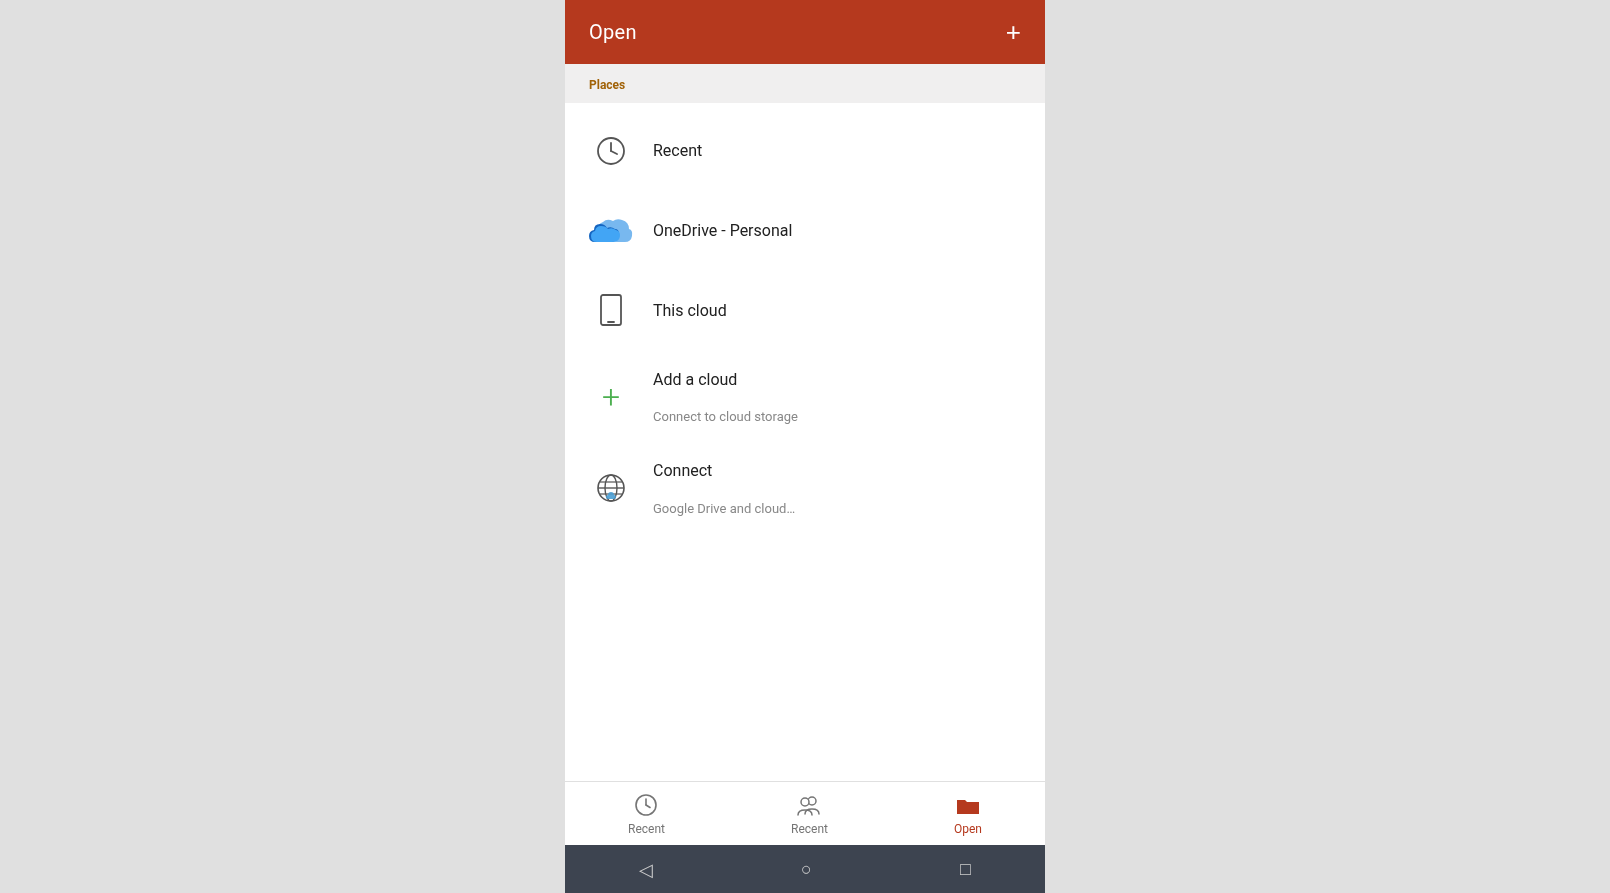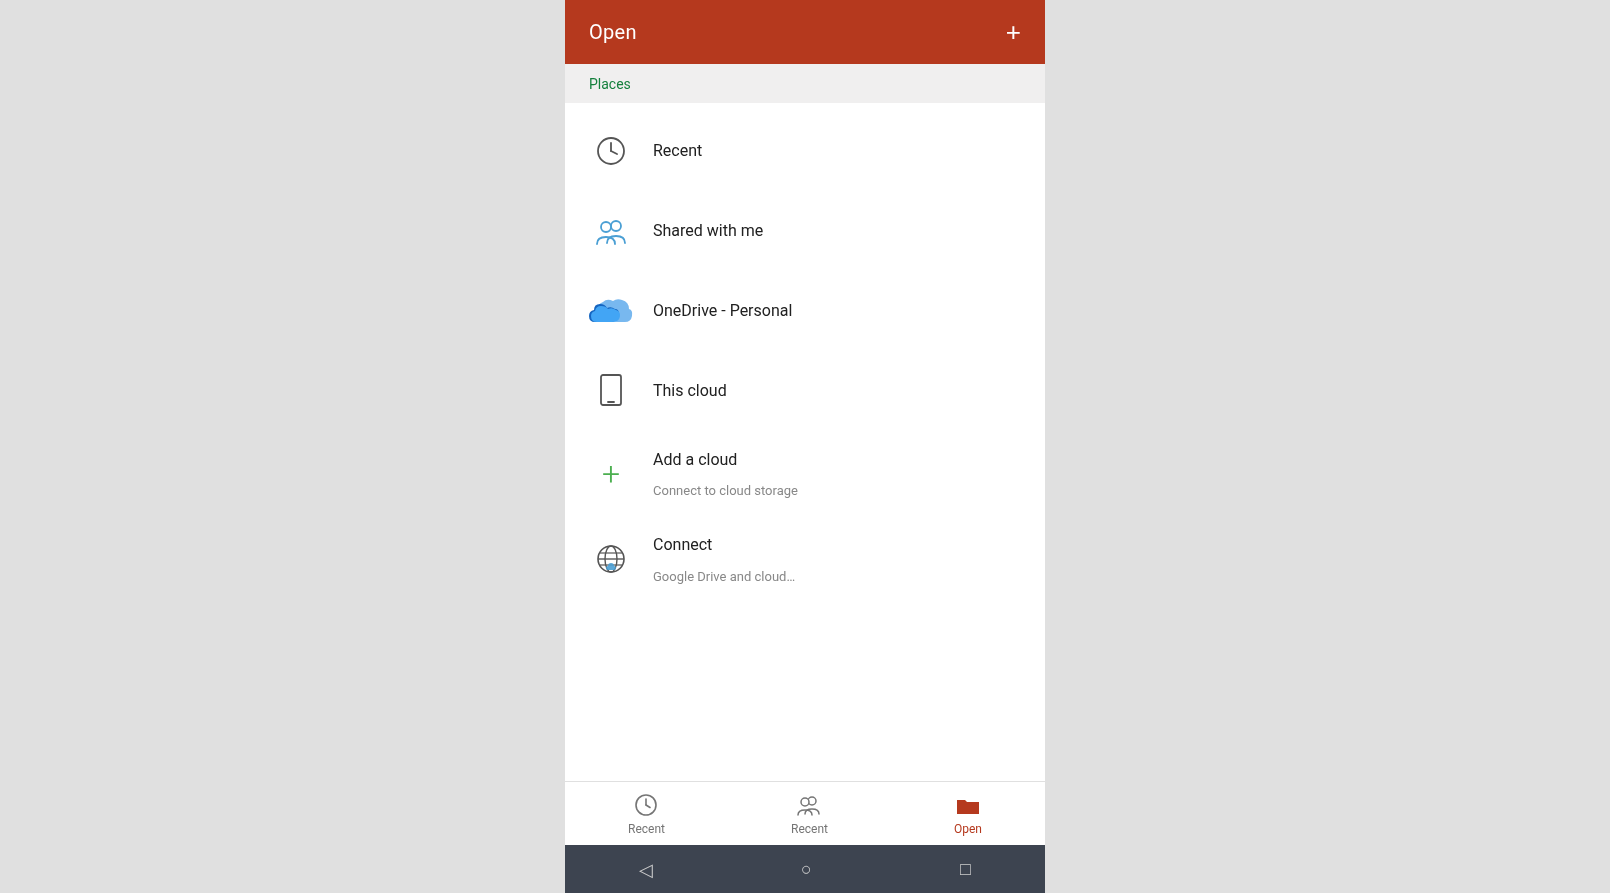--- a/index.html
+++ b/index.html
@@ -54,23 +54,23 @@
       line-height: 1;
     }
 
     .places-section {
       background: #f0efef;
       padding: 10px 24px;
       flex-shrink: 0;
     }
 
     .places-label {
-      color: #15803d;
-      font-size: 14px;
-      font-weight: 400;
+      color: #a16207;
+      font-size: 12px;
+      font-weight: 700;
     }
 
     .menu-list {
       flex: 1;
       background: #ffffff;
       padding: 8px 0;
     }
 
     .menu-item {
       display: flex;
@@ -98,21 +98,21 @@
     .menu-item-label {
       font-size: 16px;
       color: #212121;
       font-weight: 400;
       line-height: 1.4;
     }
 
     .menu-item-sublabel {
       font-size: 13px;
       color: #888888;
-      margin-top: 12px;
+      margin-top: 18px;
     }
 
     
     .clock-icon-svg {
       width: 32px;
       height: 32px;
     }
 
     
     .shared-icon-svg {
@@ -210,35 +210,20 @@
           <circle cx="16" cy="16" r="13" stroke="#555555" stroke-width="1.8"></circle>
           <line x1="16" y1="8" x2="16" y2="16" stroke="#555555" stroke-width="1.8" stroke-linecap="round"></line>
           <line x1="16" y1="16" x2="22" y2="19" stroke="#555555" stroke-width="1.8" stroke-linecap="round"></line>
         </svg>
       </div>
       <div class="menu-text-block">
         <span class="menu-item-label">Recent</span>
       </div>
     </div>
 
-    <div class="menu-item">
-      <div class="menu-icon">
-        <svg class="shared-icon-svg" viewBox="0 0 36 36" fill="none" xmlns="http://www.w3.org/2000/svg">
-
-          <circle cx="23" cy="13" r="5" stroke="#4a9fd4" stroke-width="1.8" fill="none"></circle>
-          <path d="M14 30 Q14 23 23 23 Q32 23 32 30" stroke="#4a9fd4" stroke-width="1.8" fill="none" stroke-linecap="round"></path>
-
-          <circle cx="13" cy="14" r="5" stroke="#4a9fd4" stroke-width="1.8" fill="white"></circle>
-          <path d="M4 31 Q4 24 13 24 Q22 24 22 31" stroke="#4a9fd4" stroke-width="1.8" fill="none" stroke-linecap="round"></path>
-        </svg>
-      </div>
-      <div class="menu-text-block">
-        <span class="menu-item-label">Shared with me</span>
-      </div>
-    </div>
 
     <div class="menu-item">
       <div class="menu-icon">
         <svg width="44" height="30" viewBox="0 0 44 30" xmlns="http://www.w3.org/2000/svg">
 
           <path d="M28 26 Q18 26 17 18 Q12 18 10 13 Q8 8 14 6 Q18 2 24 5 Q28 2 33 4 Q40 6 40 13 Q44 14 43 20 Q42 26 36 26 Z" fill="#1e88e5" opacity="0.6"></path>
 
           <path d="M6 26 Q0 26 0 20 Q0 15 5 14 Q5 8 11 8 Q16 8 18 12 Q22 10 26 13 Q30 13 30 18 Q30 22 27 24 Q25 26 22 26 Z" fill="#1565c0"></path>
 
           <path d="M8 26 Q2 26 2 20 Q2 16 6 15 Q7 10 12 10 Q17 10 19 13 Q23 11 27 14 Q31 15 31 19 Q31 23 28 25 Q26 26 23 26 Z" fill="#42a5f5"></path>

